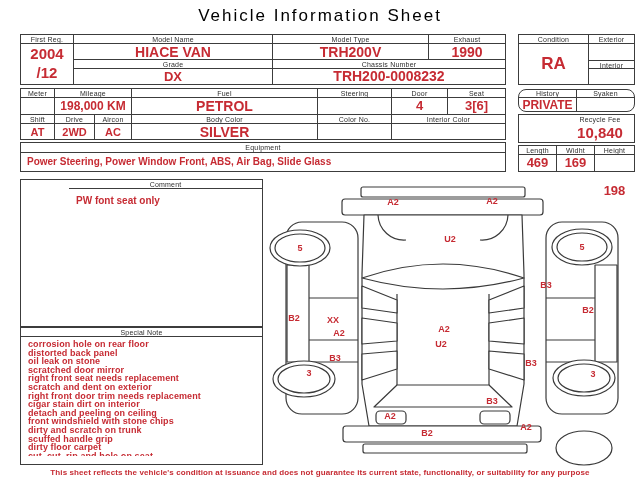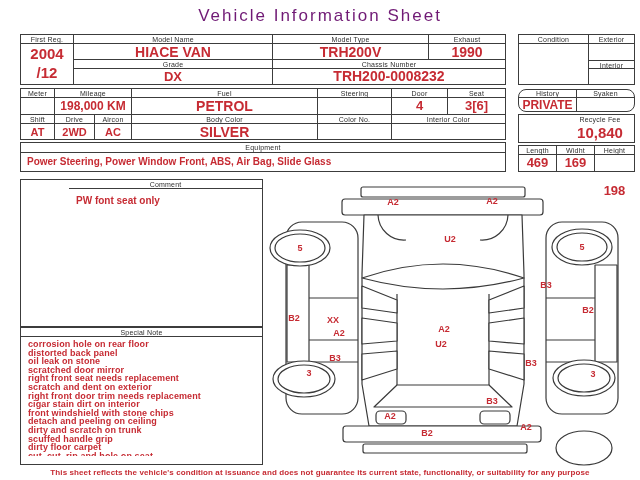--- a/index.html
+++ b/index.html
@@ -3,21 +3,21 @@
 <meta charset="utf-8">
 <style>
   * { margin:0; padding:0; box-sizing:border-box; }
   html,body { background:#ffffff; }
   #sheet {
     position:relative; width:640px; height:480px; background:#fff;
     font-family:"Liberation Sans", sans-serif; overflow:hidden;
   }
   .title {
     position:absolute; left:0; top:6px; width:640px; text-align:center;
-    font-size:17px; letter-spacing:2px; color:#701a75; font-weight:500;
+    font-size:17px; letter-spacing:2px; color:#000000; font-weight:500;
   }
   .box { position:absolute; border:1px solid #3c3c3c; background:#fff; }
   .cell { position:absolute; }
   .br { border-right:1px solid #3c3c3c; }
   .bb { border-bottom:1px solid #3c3c3c; }
   .bt { border-top:1px solid #3c3c3c; }
   .lbl {
     display:block; width:100%; text-align:center; font-size:7px;
     color:#2e2e2e; line-height:9px; height:9px;
     border-bottom:1px solid #3c3c3c; letter-spacing:0.2px; overflow:hidden;
@@ -84,20 +84,21 @@
     </div>
     <div class="cell" style="left:252px;top:25px;width:232px;height:24px;">
       <span class="lbl">Chassis Number</span>
       <div class="val v14" style="height:14px;">TRH200-0008232</div>
     </div>
   </div>
 
   <div class="box" style="left:518px;top:34px;width:117px;height:51px;">
     <div class="cell br" style="left:0;top:0;width:70px;height:49px;">
       <span class="lbl">Condition</span>
+      <div class="val v17" style="height:40px;">RA</div>
     </div>
     <div class="cell" style="left:70px;top:0;width:45px;height:49px;">
       <span class="lbl">Exterior</span>
       <div class="val v10" style="height:16px;"></div>
       <span class="lbl bt" style="border-top:1px solid #3c3c3c;">Interior</span>
       <div class="val v10" style="height:14px;"></div>
     </div>
   </div>
 
   <div class="box" style="left:20px;top:88px;width:486px;height:52px;">
@@ -198,22 +199,22 @@
     <span class="lbl">Special Note</span>
     <div class="sn-list" id="sn-list">
         <div class="sn-item">corrosion hole on rear floor</div>
         <div class="sn-item">distorted back panel</div>
         <div class="sn-item">oil leak on stone</div>
         <div class="sn-item">scratched door mirror</div>
         <div class="sn-item">right front seat needs replacement</div>
         <div class="sn-item">scratch and dent on exterior</div>
         <div class="sn-item">right front door trim needs replacement</div>
         <div class="sn-item">cigar stain dirt on interior</div>
+        <div class="sn-item">detach and peeling on ceiling</div>
         <div class="sn-item">front windshield with stone chips</div>
-        <div class="sn-item">detach and peeling on ceiling</div>
         <div class="sn-item">dirty and scratch on trunk</div>
         <div class="sn-item">scuffed handle grip</div>
         <div class="sn-item">dirty floor carpet</div>
         <div class="sn-item">cut, cut, rip and hole on seat</div>
       </div>
   </div>
 
   <div id="diagram">
     <svg width="372" height="292" viewBox="0 0 372 292">
       <g stroke="#3a3a3a" stroke-width="1.2" fill="#ffffff" stroke-linejoin="round">

